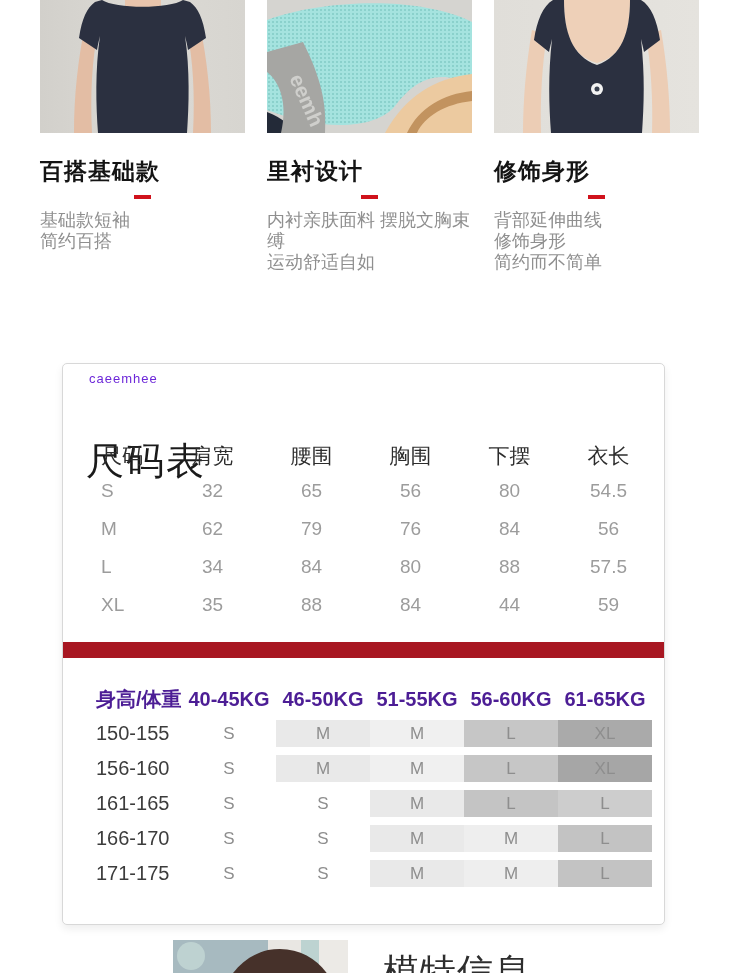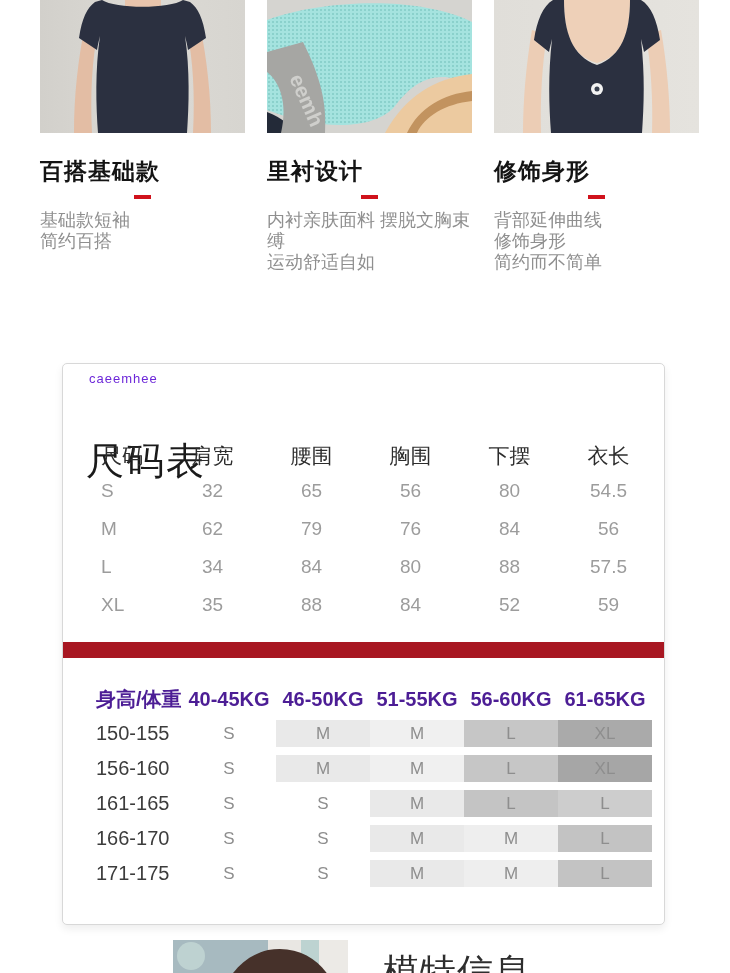--- a/index.html
+++ b/index.html
@@ -168,21 +168,21 @@
             <span class="st-cell">84</span>
             <span class="st-cell">80</span>
             <span class="st-cell">88</span>
             <span class="st-cell">57.5</span>
           </div>
           <div class="st-row">
             <span class="st-cell first">XL</span>
             <span class="st-cell">35</span>
             <span class="st-cell">88</span>
             <span class="st-cell">84</span>
-            <span class="st-cell">52</span>
+            <span class="st-cell">44</span>
             <span class="st-cell">59</span>
           </div>
         </div>
     </div>
 
     <div class="red-bar" style="background: rgb(168, 23, 34);"></div>
 
     <div class="fit-table">
       <div class="ft-row ft-head" id="fit-table-head">
           <span class="corner">身高/体重</span>

